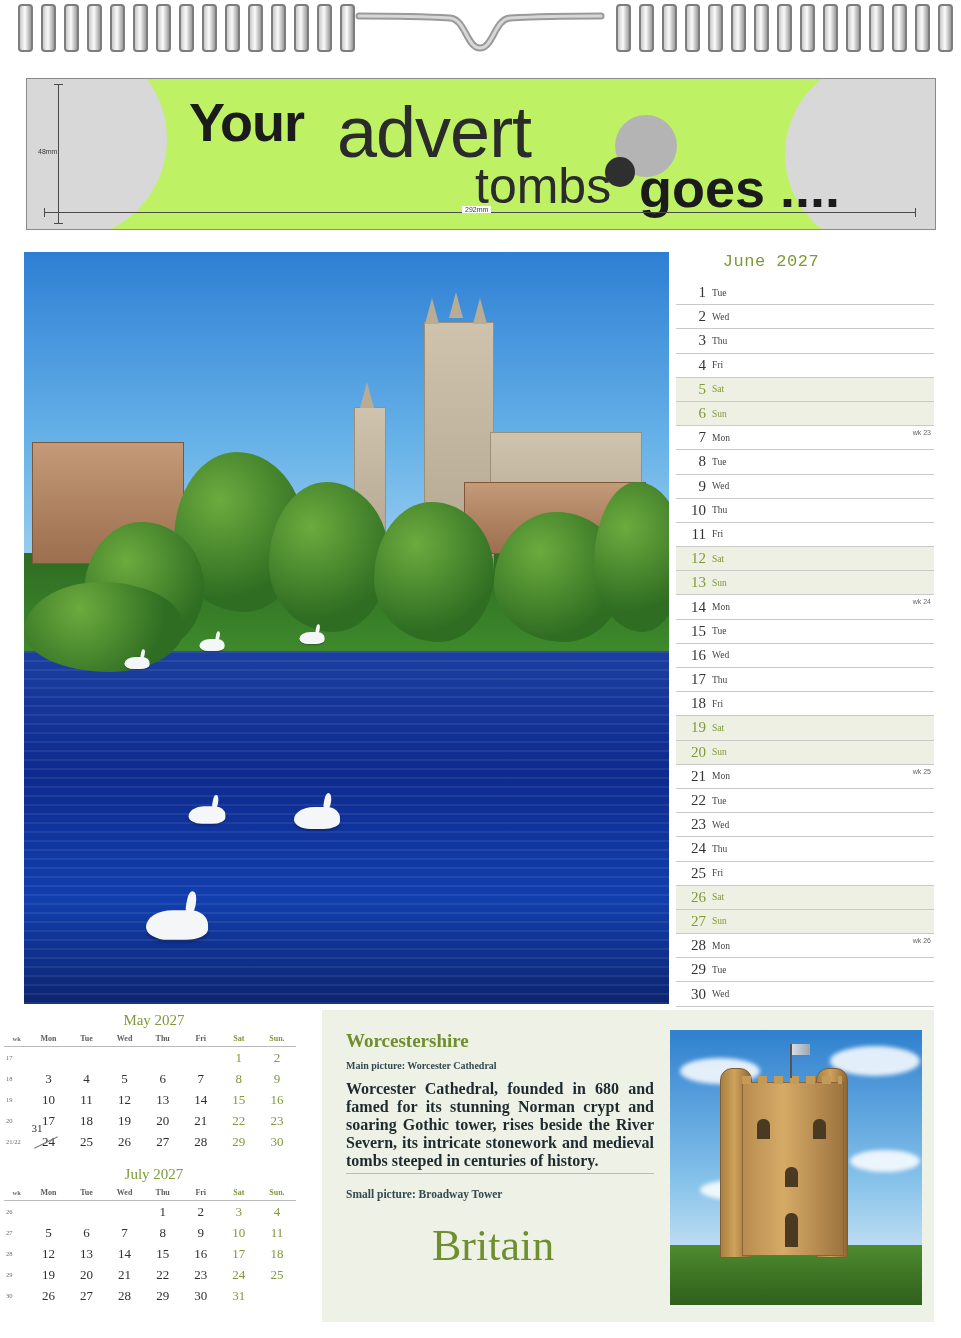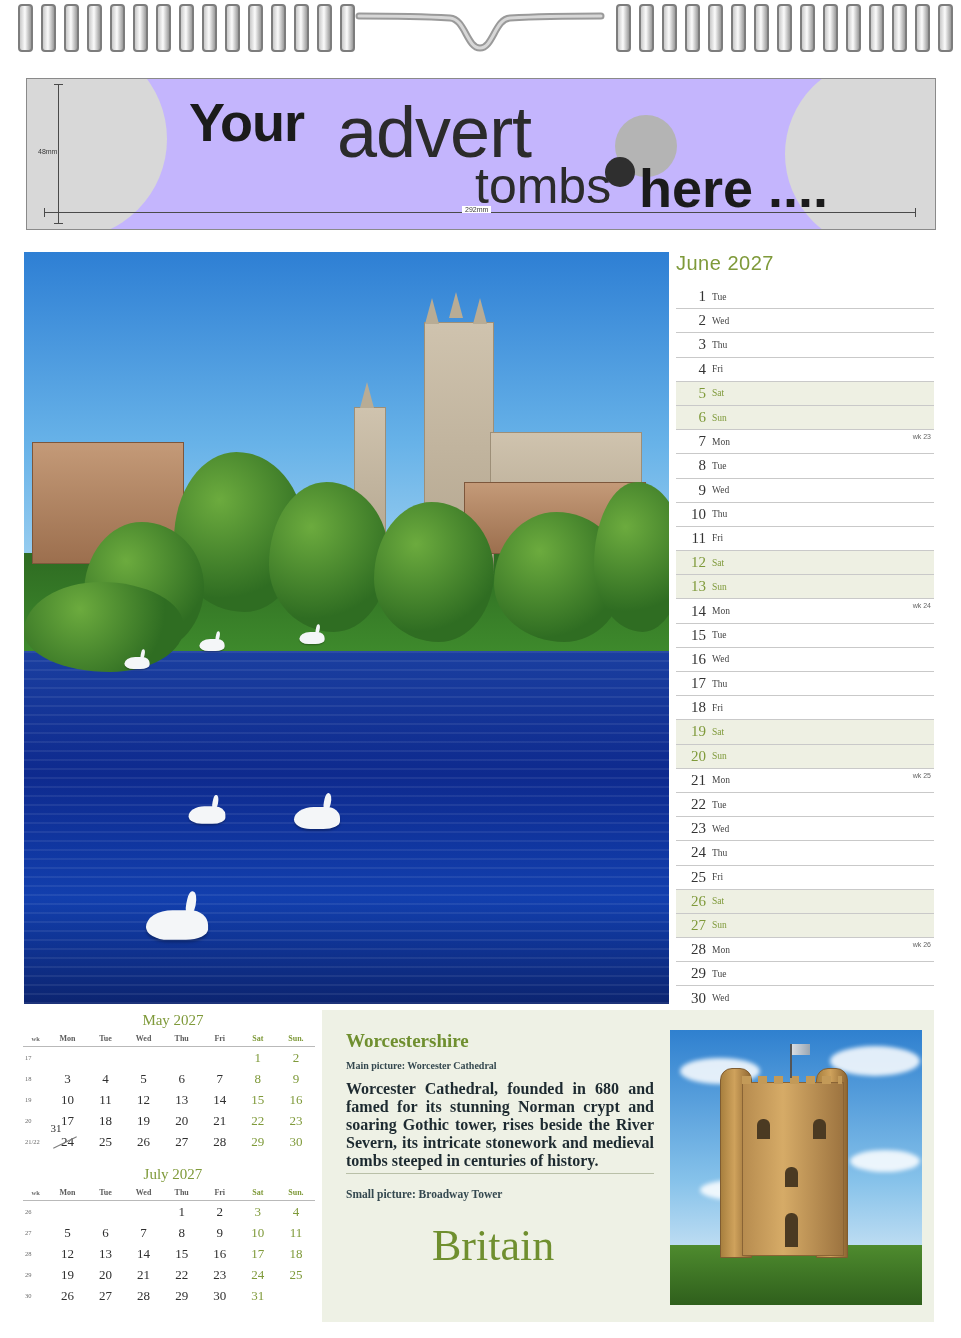--- a/index.html
+++ b/index.html
@@ -45,21 +45,21 @@
   .wire-handle svg { display:block; }
 
   
   .advert {
     position: absolute;
     left: 26px;
     top: 78px;
     width: 908px;
     height: 150px;
     border: 1px solid #8a8a8a;
-    background: #c4b5fd;
+    background: #bef264;
     overflow: hidden;
   }
   .advert-circle-left {
     position: absolute;
     left: -60px;
     top: -40px;
     width: 200px;
     height: 200px;
     border-radius: 50%;
     background: #d8d8d8;
@@ -256,23 +256,23 @@
   .swan.mid { transform: scale(.8); }
 
   
   .month-panel {
     position: absolute;
     left: 676px;
     top: 252px;
     width: 258px;
   }
   .month-title {
-    text-align: left;
-    font-family: Liberation Sans, sans-serif;
-    font-size: 20px;
+    text-align: center;
+    font-family: Liberation Mono, monospace;
+    font-size: 17px;
     color: #7f9a3a;
     padding-right: 68px;
     margin-bottom: 10px;
     letter-spacing: .5px;
   }
   .day-row {
     position: relative;
     height: 23.2px;
     border-bottom: 1px solid #c9c9c9;
     display: flex;
@@ -298,21 +298,21 @@
     position: absolute;
     right: 3px;
     top: 3px;
     font-size: 7px;
     color: #666;
   }
 
   
   .mini-cals {
     position: absolute;
-    left: 23px;
+    left: 4px;
     top: 1012px;
     width: 300px;
   }
   .mini-title {
     text-align: center;
     font-family: "Liberation Serif", serif;
     font-size: 15px;
     color: #7f9a3a;
     margin-bottom: 4px;
   }
@@ -530,21 +530,21 @@
 
   <div class="advert">
     <div class="advert-circle-left"></div>
     <div class="advert-circle-right"></div>
     <div class="advert-circle-mid"></div>
     <div class="advert-dot"></div>
     <div class="advert-text">
       <span class="ad-your">Your</span>
       <span class="ad-advert">advert</span>
       <span class="ad-goes">tombs</span>
-      <span class="ad-here">here ....</span>
+      <span class="ad-here">goes ....</span>
     </div>
   </div>
   <div class="dim-v"></div>
   <div class="dim-v-label">48mm</div>
   <div class="dim-h"></div>
   <div class="dim-h-label">292mm</div>
 
   <div class="photo-main">
     <div class="sky"></div>
     <div class="bank"></div>

